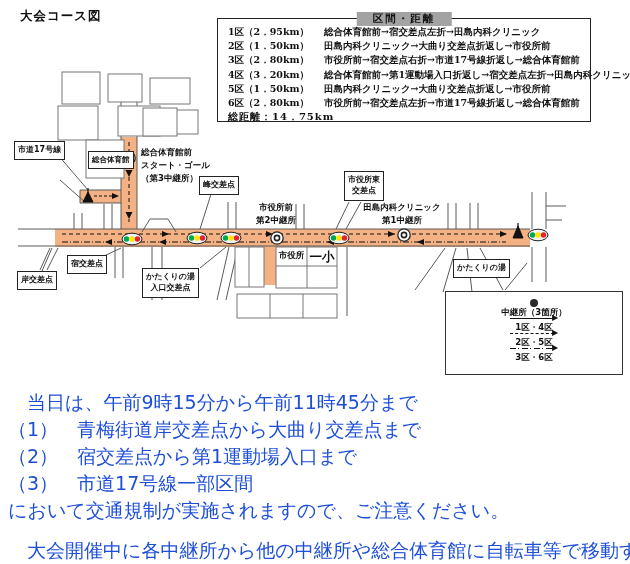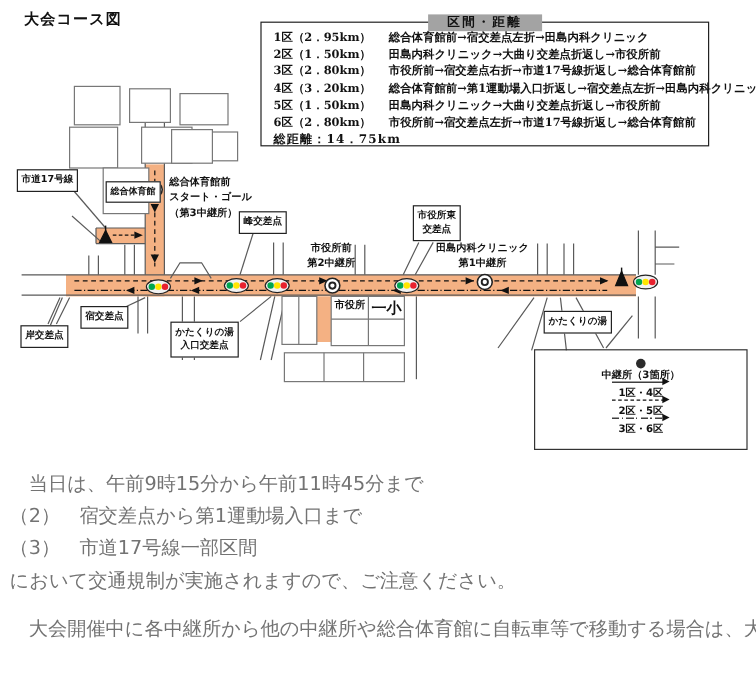--- a/index.html
+++ b/index.html
@@ -32,21 +32,21 @@
   .leg-icon{width:60px;display:flex;align-items:center;justify-content:center;flex:none;}
   .leg-dot{width:8px;height:8px;border-radius:50%;background:#2b2b2b;}
   .leg-line{width:44px;height:0;}
   .l-solid{border-top:1px solid #111;}
   .l-dashed{border-top:1px dashed #111;}
   .l-dashdot{height:1px;border-top:none;background:repeating-linear-gradient(90deg,#111 0 6px,transparent 6px 8px,#111 8px 9px,transparent 9px 12px);}
   .leg-arrow{font-size:8px;line-height:1;margin-left:-2px;color:#111;}
   .leg-swatch{width:56px;height:10px;background:#F4B183;border:1px solid #888;}
 
   
-  .notice{position:absolute;left:8px;top:389px;width:620px;font-size:16px;color:#737373;z-index:5;}
+  .notice{position:absolute;left:8px;top:389px;width:620px;font-size:19px;color:#1d4ed8;z-index:5;}
   .notice div{line-height:27px;white-space:nowrap;}
   .notice .p2{margin-top:13px;}
 </style>
 </head>
 <body>
 
 <div id="canvas">
 
   <div class="page-title">大会コース図</div>
 
@@ -245,20 +245,21 @@
       <span class="leg-icon">
           <span class="leg-line l-dashdot"></span>
           <span class="leg-arrow">▶</span>
         </span>
       <span>3区・6区</span>
     </div>
   </div>
 
   <div class="notice">
     <div>　当日は、午前9時15分から午前11時45分まで</div>
+    <div>（1）　青梅街道岸交差点から大曲り交差点まで</div>
     <div>（2）　宿交差点から第1運動場入口まで</div>
     <div>（3）　市道17号線一部区間</div>
     <div>において交通規制が実施されますので、ご注意ください。</div>
     <div class="p2">　大会開催中に各中継所から他の中継所や総合体育館に自転車等で移動する場合は、大会コース沿い以外</div>
 
   </div>
 
 </div>
 
 </body></html>

